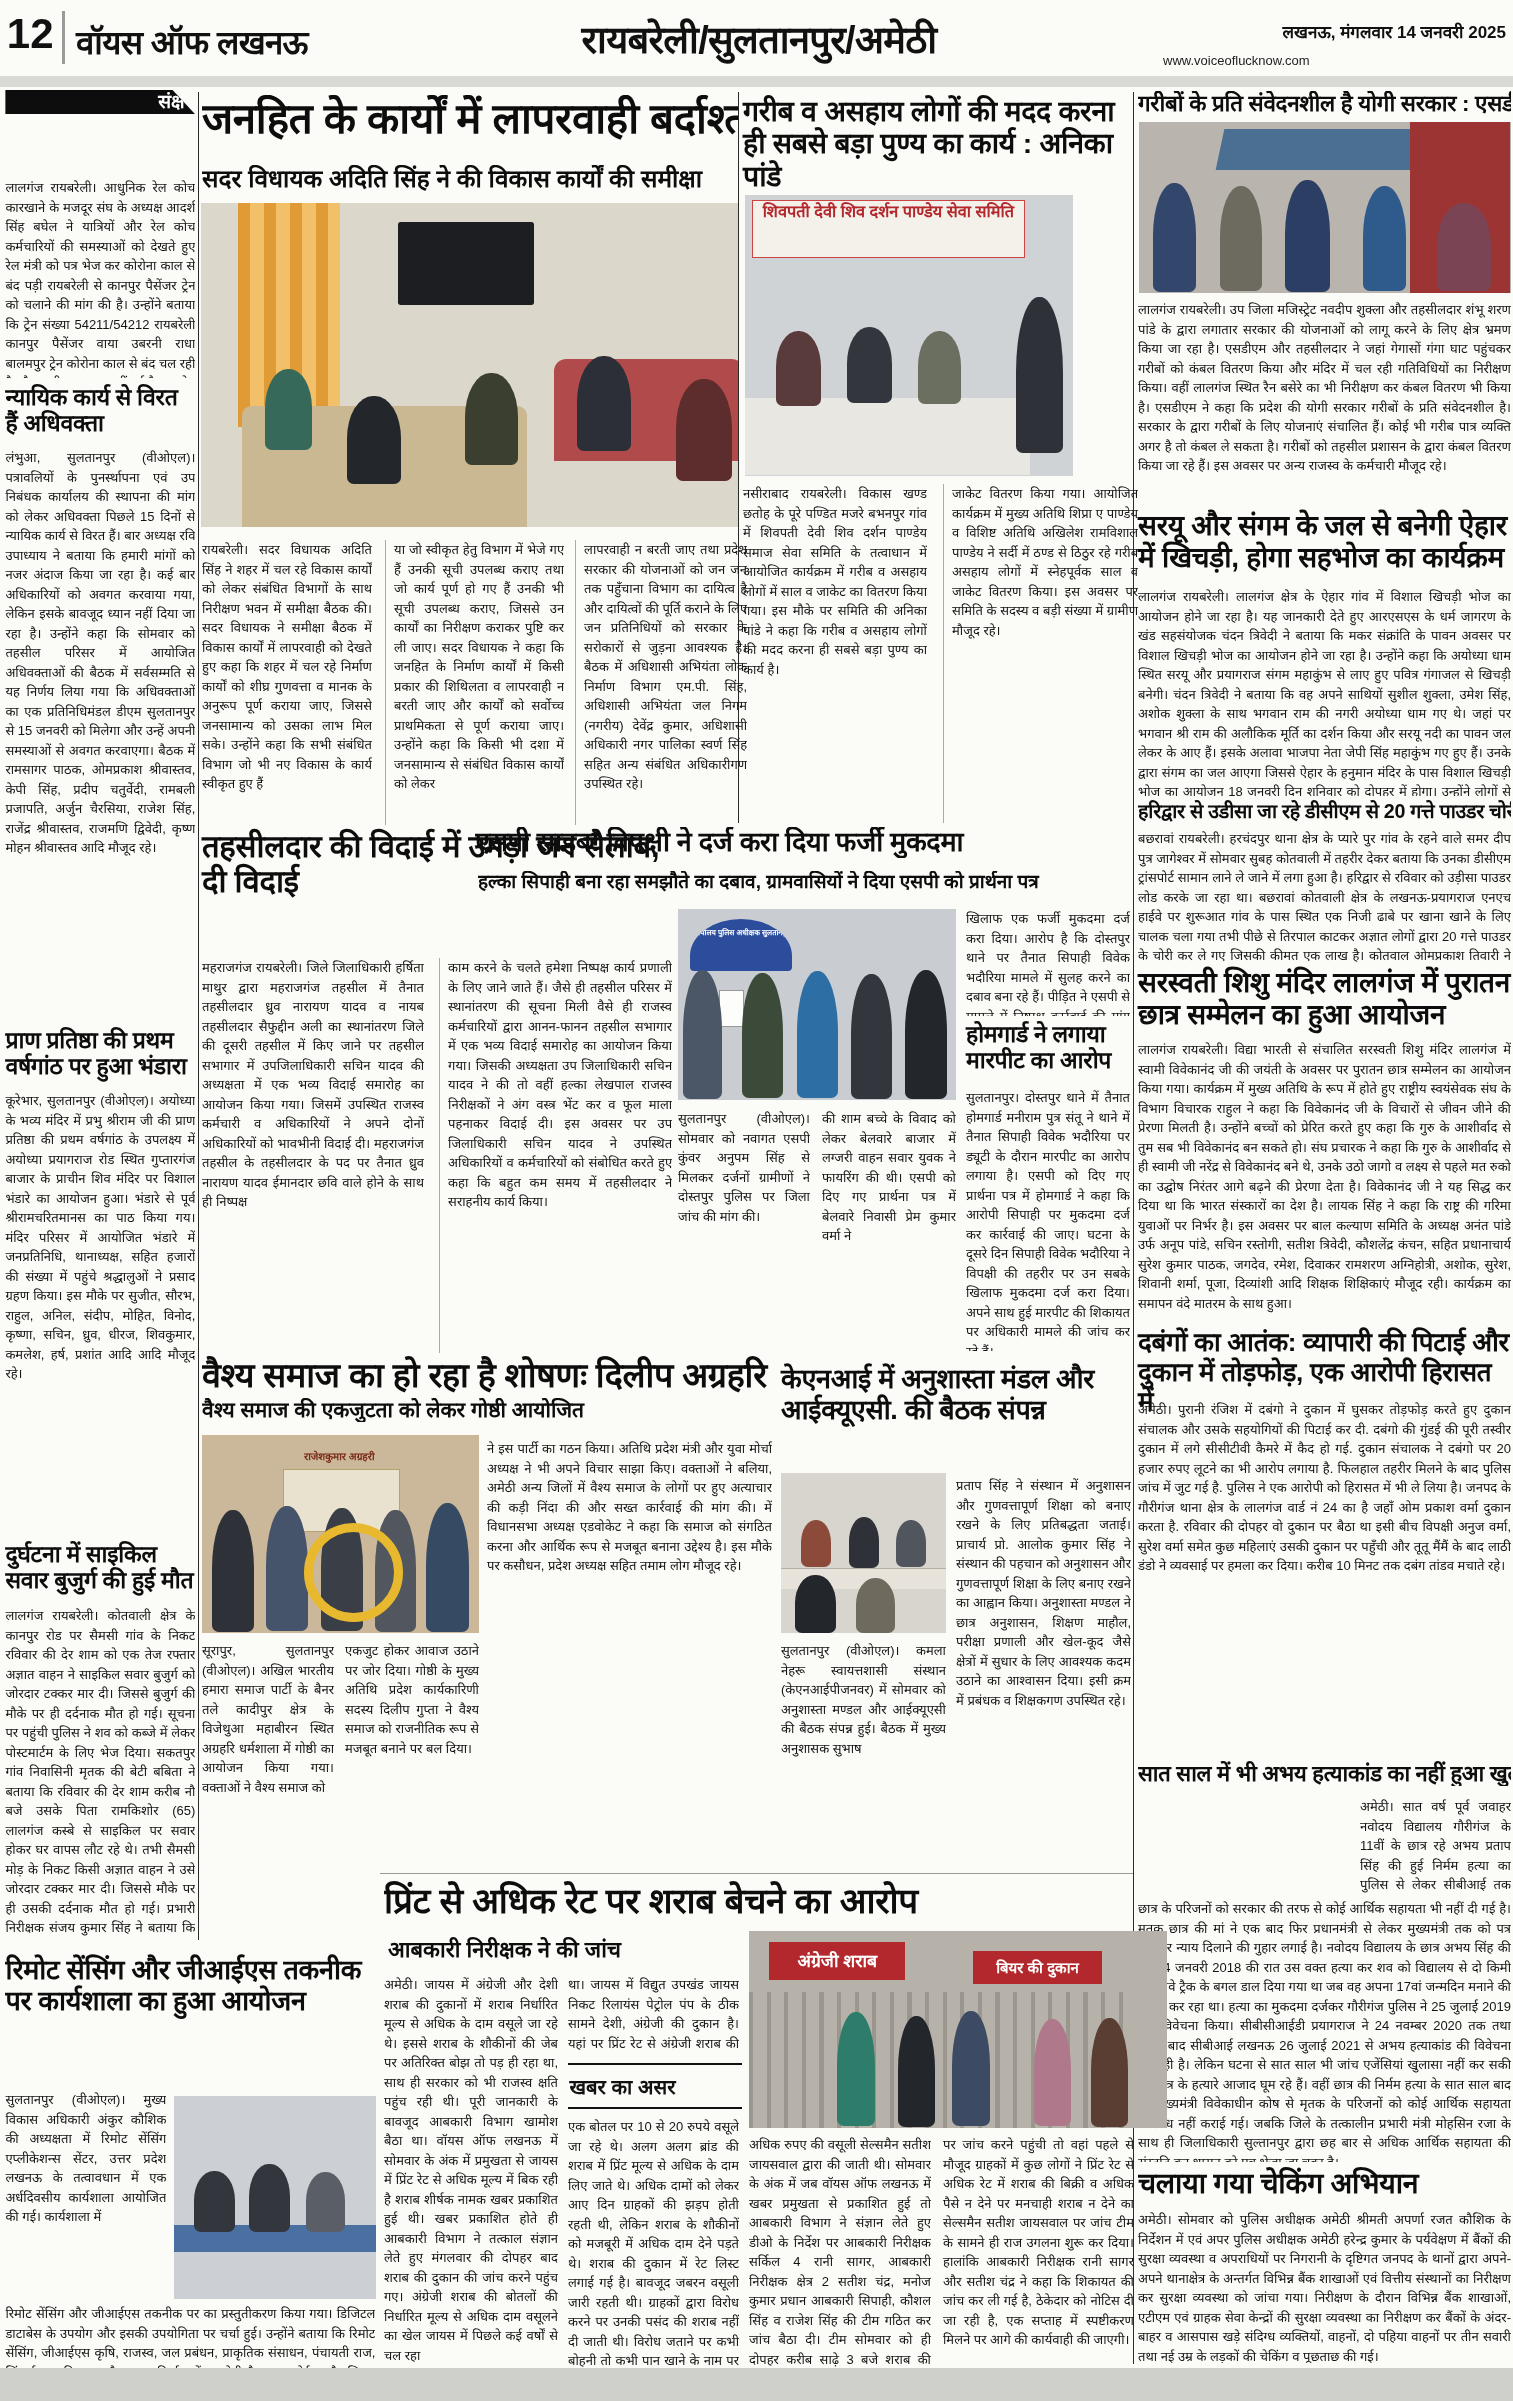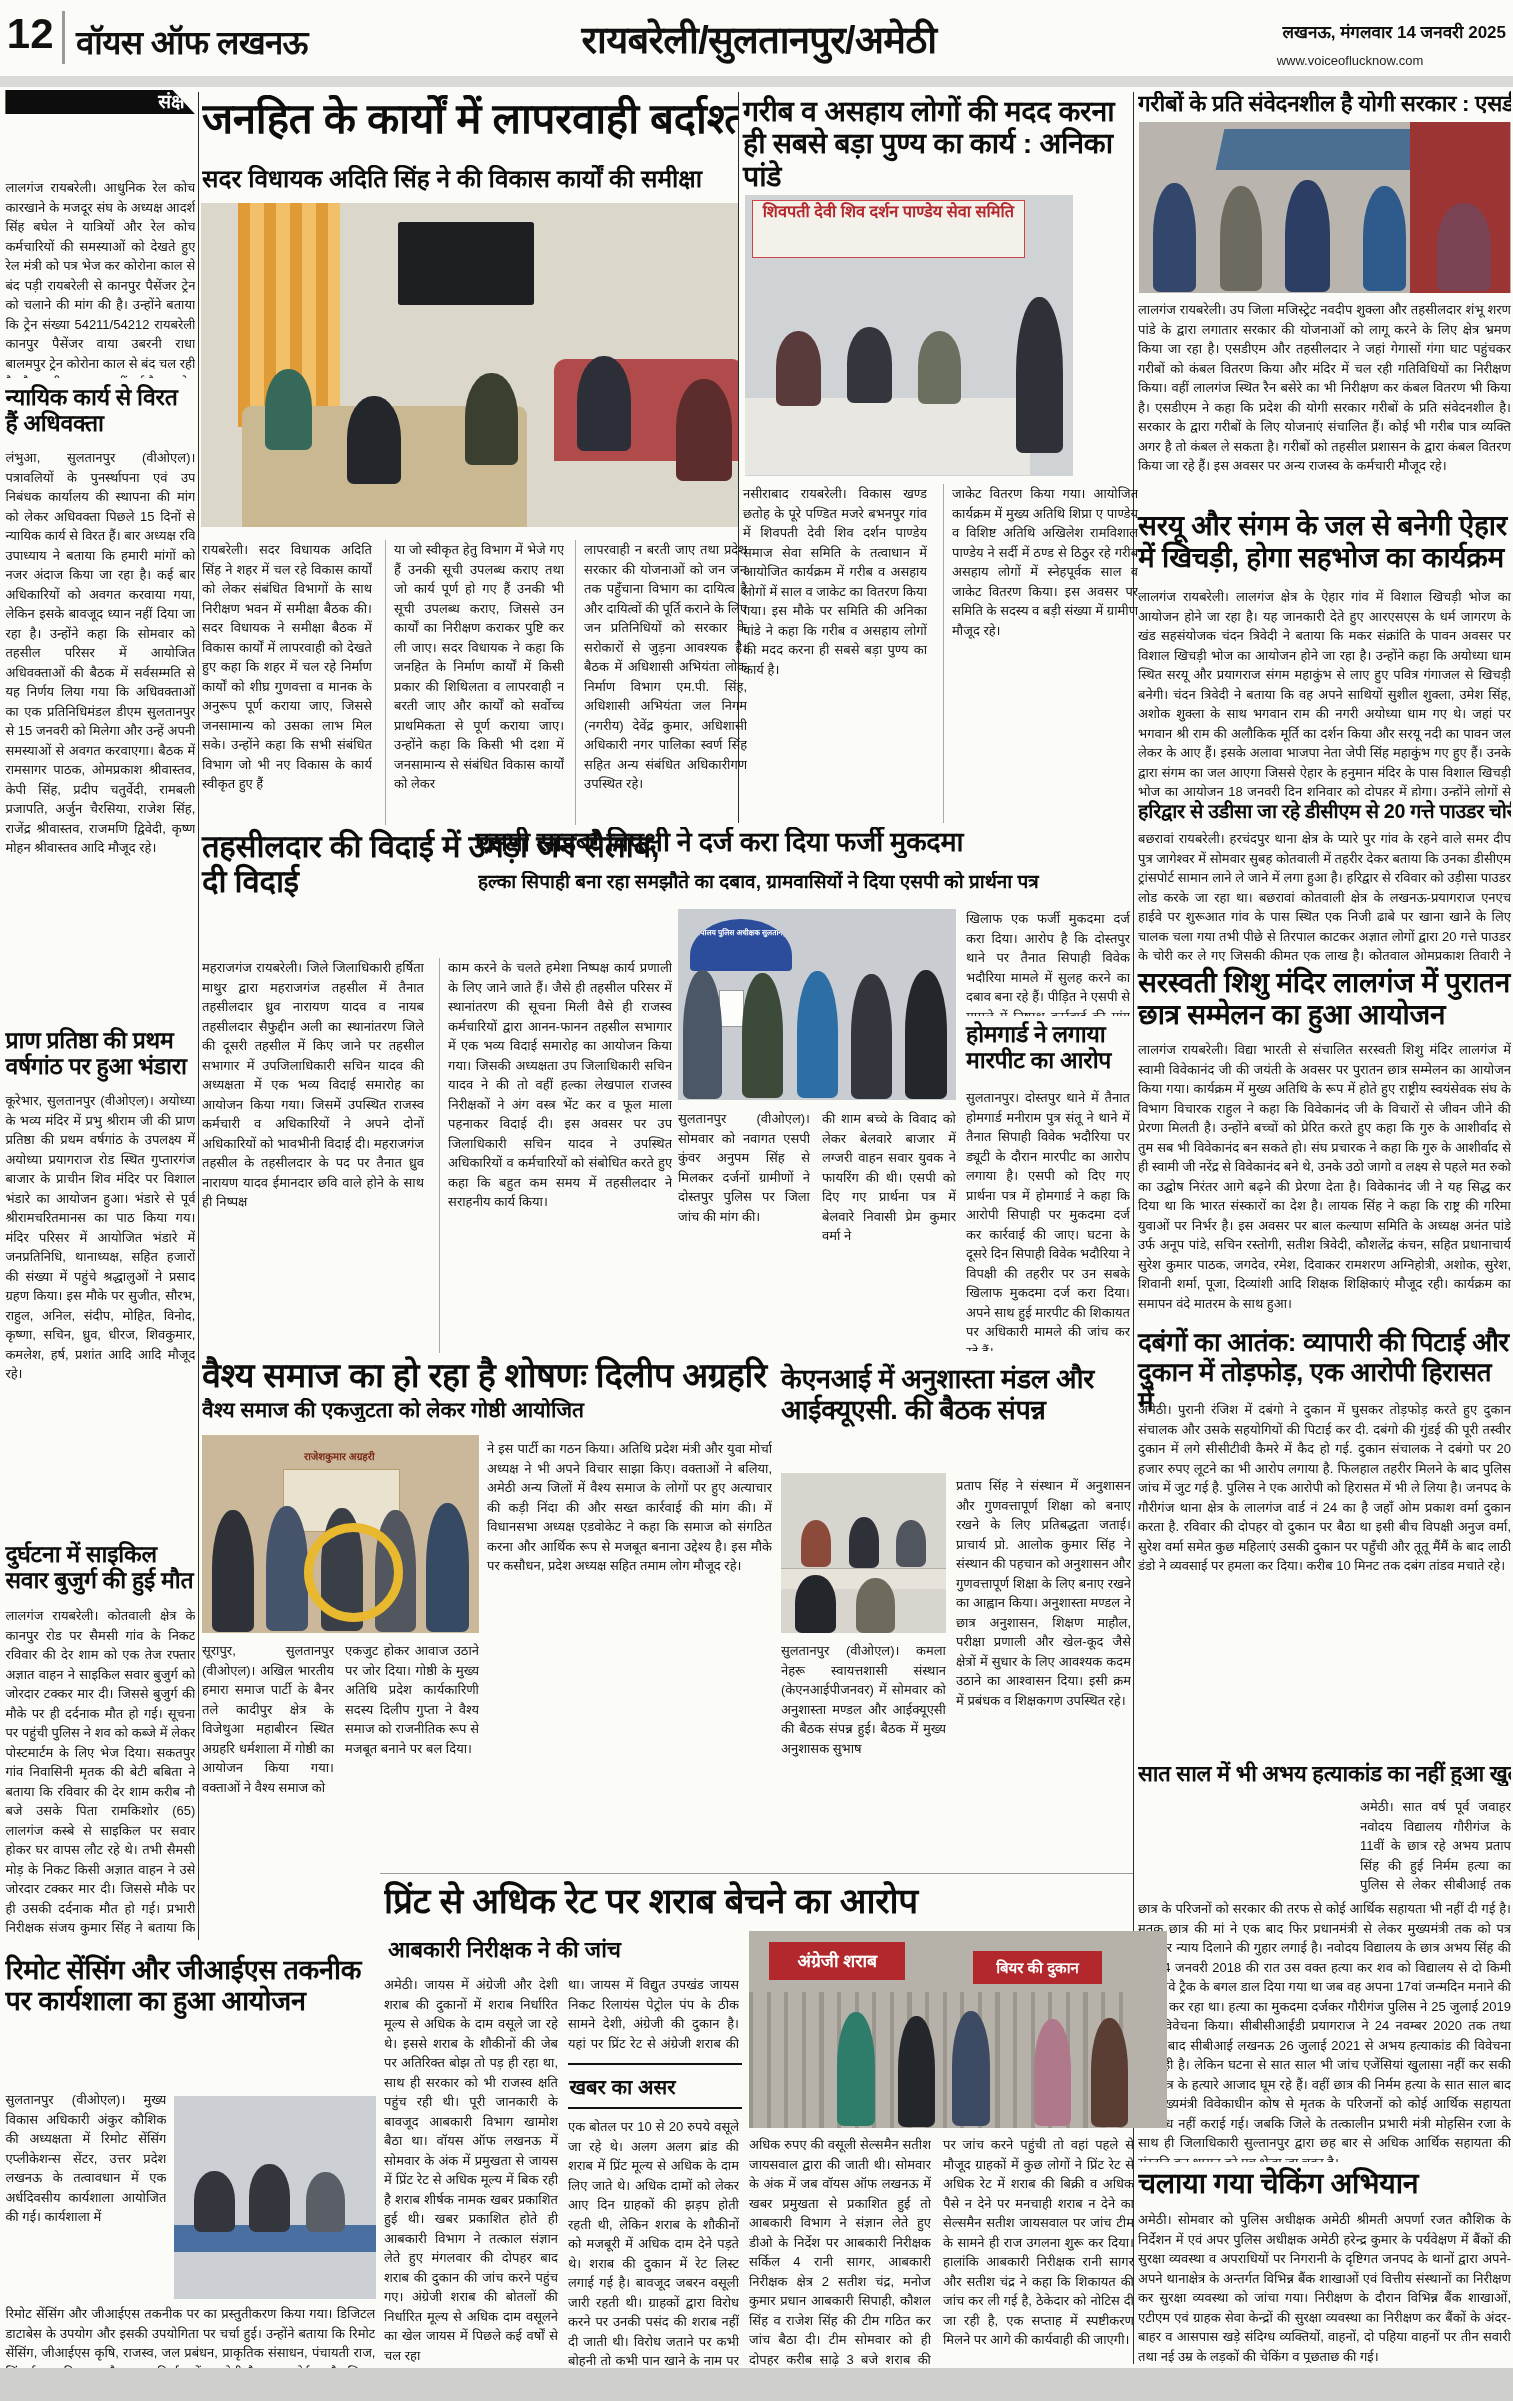--- a/index.html
+++ b/index.html
@@ -27,21 +27,21 @@
 </head>
 <body>
 
 <div class="page">
 
   <div class="abs" style="left:6.8px;top:9.5px;font-size:42px;font-weight:800;">12</div>
   <div class="abs" style="left:62px;top:11px;width:3.4px;height:53px;background:#9a9a9a;"></div>
   <div class="abs" style="left:76px;top:19px;font-size:33px;font-weight:900;letter-spacing:-0.7px;">वॉयस ऑफ लखनऊ</div>
   <div class="abs" style="left:420px;top:12.2px;width:678px;text-align:center;font-size:38px;font-weight:900;letter-spacing:-0.7px;">रायबरेली/सुलतानपुर/अमेठी</div>
   <div class="abs" style="left:1194px;top:20.3px;width:312px;text-align:right;font-size:17px;font-weight:700;">लखनऊ, मंगलवार 14 जनवरी 2025</div>
-  <div class="abs" style="left:1194px;top:53px;width:312px;text-align:center;font-size:13px;color:#222;">www.voiceoflucknow.com</div>
+  <div class="abs" style="left:1163px;top:53px;width:312px;text-align:left;font-size:13px;color:#222;">www.voiceoflucknow.com</div>
   <div class="abs grayband" style="left:0;top:76px;width:1514px;height:11px;"></div>
 
   <div class="abs vline" style="left:198px;top:92px;height:1848px;"></div>
   <div class="abs vline" style="left:738px;top:92px;height:731px;width:0.7px;"></div>
   <div class="abs vline" style="left:1133px;top:92px;height:2272px;"></div>
   <div class="abs hline" style="left:380px;top:1873px;width:753px;"></div>
 
   <div class="abs sankshep" style="left:5.4px;top:90px;width:190px;height:24.4px;">संक्षेप</div>
   <div class="abs bd" style="left:5.4px;top:178px;width:190px;height:200px;">लालगंज रायबरेली। आधुनिक रेल कोच कारखाने के मजदूर संघ के अध्यक्ष आदर्श सिंह बघेल ने यात्रियों और रेल कोच कर्मचारियों की समस्याओं को देखते हुए रेल मंत्री को पत्र भेज कर कोरोना काल से बंद पड़ी रायबरेली से कानपुर पैसेंजर ट्रेन को चलाने की मांग की है। उन्होंने बताया कि ट्रेन संख्या 54211/54212 रायबरेली कानपुर पैसेंजर वाया उबरनी राधा बालमपुर ट्रेन कोरोना काल से बंद चल रही है और अभी तक चालू नहीं हुई है। यह ट्रेन इंदिरा जी के समय से चल रही थी। परंतु राजनीतिक द्वेष के कारण अभी तक चालू नही की गई है।</div>
   <div class="abs hl" style="left:5.4px;top:384px;width:190px;font-size:23px;">न्यायिक कार्य से विरत हैं अधिवक्ता</div>

